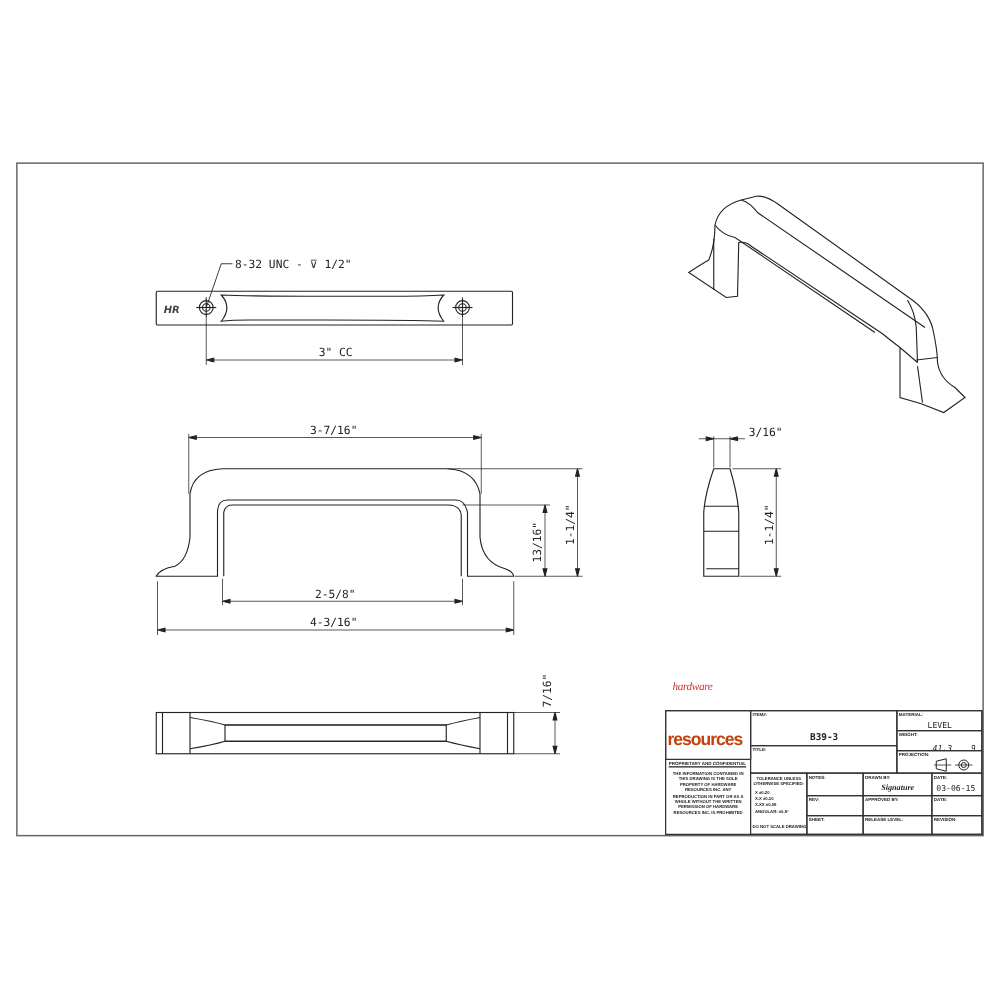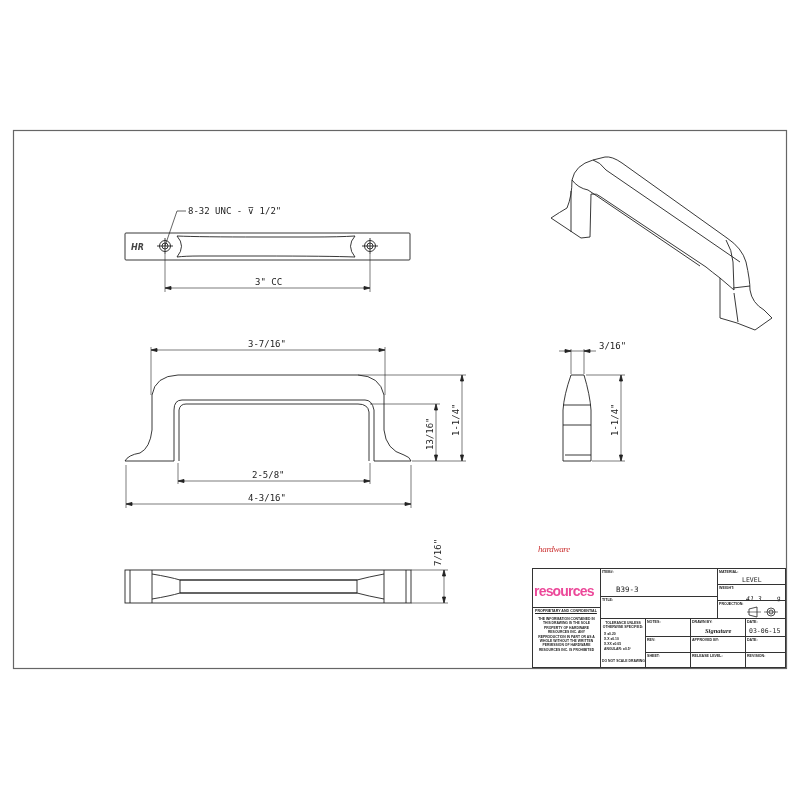--- a/index.html
+++ b/index.html
@@ -4,21 +4,21 @@
 <style>
   html,body{margin:0;padding:0;background:#fff;}
   body{width:800px;height:800px;position:relative;overflow:hidden;font-family:"DejaVu Sans",sans-serif;color:#222;}
   svg{position:absolute;left:0;top:0;}
   .dim{font-family:"DejaVu Sans Mono",monospace;font-size:9px;fill:#222;}
   .tb{position:absolute;border:1px solid #333;box-sizing:border-box;}
   .lbl{position:absolute;font-family:"Liberation Sans",sans-serif;font-size:3.6px;font-weight:bold;color:#222;text-transform:uppercase;white-space:nowrap;}
   .val{position:absolute;font-family:"DejaVu Sans Mono",monospace;font-size:7.5px;color:#222;white-space:nowrap;}
   .small{position:absolute;font-family:"Liberation Sans",sans-serif;font-size:3.4px;font-weight:bold;color:#222;text-transform:uppercase;text-align:center;line-height:4.4px;}
   .logo-top{position:absolute;font-family:"Liberation Serif",serif;font-style:italic;font-size:9px;color:#c33;letter-spacing:-0.3px;}
-  .logo-main{position:absolute;font-family:"Liberation Sans",sans-serif;font-weight:bold;font-size:14px;color:#ec4899;letter-spacing:-0.8px;}
+  .logo-main{position:absolute;font-family:"Liberation Sans",sans-serif;font-weight:bold;font-size:14px;color:#c2410c;letter-spacing:-0.8px;}
 </style>
 </head>
 <body>
 
 <svg width="800" height="800" viewBox="0 0 800 800">
 
   <rect x="13.5" y="130.5" width="773" height="538" fill="none" stroke="#666" stroke-width="1.2"></rect>
 
   <g fill="none" stroke="#222" stroke-width="0.9">
 
@@ -141,21 +141,21 @@
 
 <div class="tb" style="left:532px;top:568px;width:69px;height:40px;"></div>
 <div class="logo-top" style="left:538px;top:544px;">hardware</div>
 <div class="logo-main" style="left:534px;top:583px;">resources</div>
 
 <div class="lbl" style="left:535px;top:609px;text-decoration:underline;">PROPRIETARY AND CONFIDENTIAL</div>
 <div class="small" style="left:534px;top:617px;width:65px;">THE INFORMATION CONTAINED IN THIS DRAWING IS THE SOLE PROPERTY OF HARDWARE RESOURCES INC. ANY REPRODUCTION IN PART OR AS A WHOLE WITHOUT THE WRITTEN PERMISSION OF HARDWARE RESOURCES INC. IS PROHIBITED</div>
 
 <div class="tb" style="left:600px;top:568px;width:118px;height:29px;"></div>
 <div class="lbl" style="left:602px;top:570px;">ITEM#:</div>
-<div class="val" style="left:616px;top:585px;">B39-3</div>
+<div class="val" style="left:648px;top:585px;font-weight:bold;">B39-3</div>
 <div class="tb" style="left:600px;top:596px;width:118px;height:23px;"></div>
 <div class="lbl" style="left:602px;top:598px;">TITLE:</div>
 
 <div class="tb" style="left:717px;top:568px;width:69px;height:17px;"></div>
 <div class="lbl" style="left:719px;top:570px;">MATERIAL:</div>
 <div class="val" style="left:742px;top:576px;font-size:6.5px;">LEVEL</div>
 <div class="tb" style="left:717px;top:584px;width:69px;height:17px;"></div>
 <div class="lbl" style="left:719px;top:586px;">WEIGHT:</div>
 <div class="val" style="left:746px;top:595px;font-size:6.5px;font-style:italic;">41.3</div>
 <div class="val" style="left:777px;top:594px;font-size:6px;">g</div>

